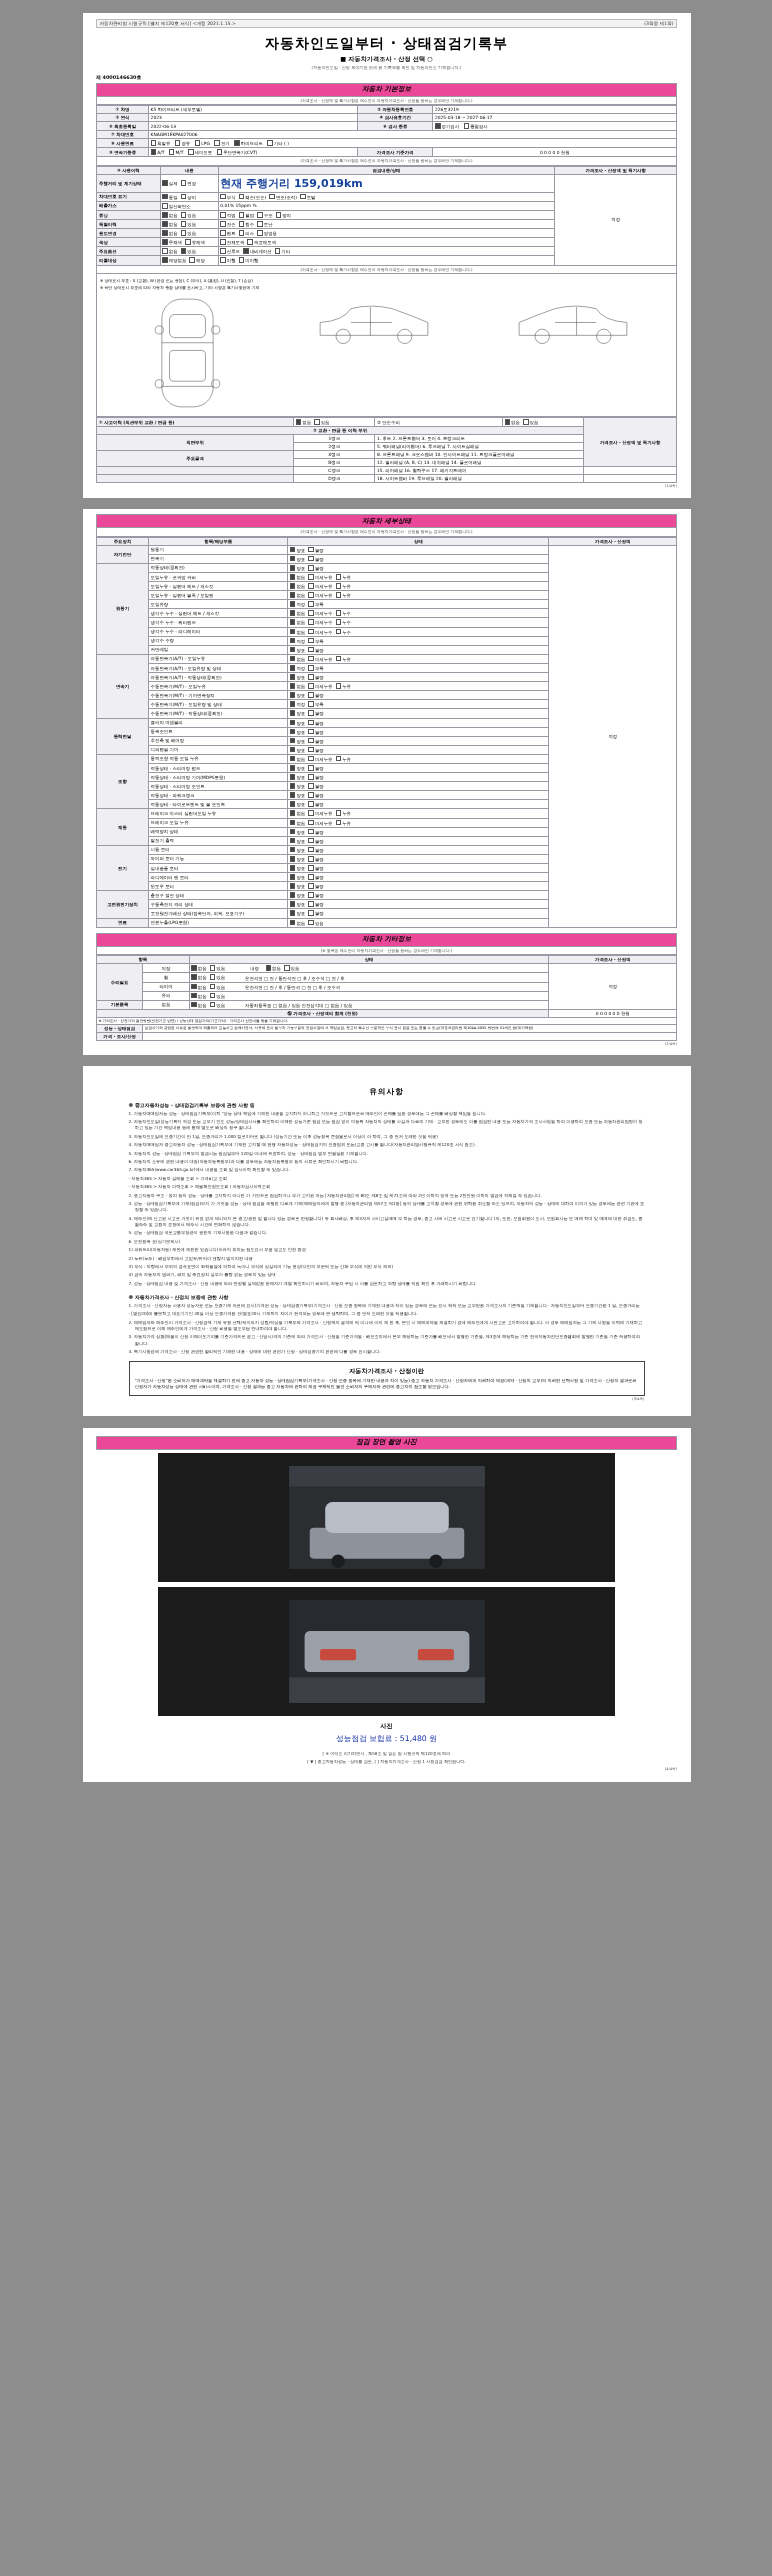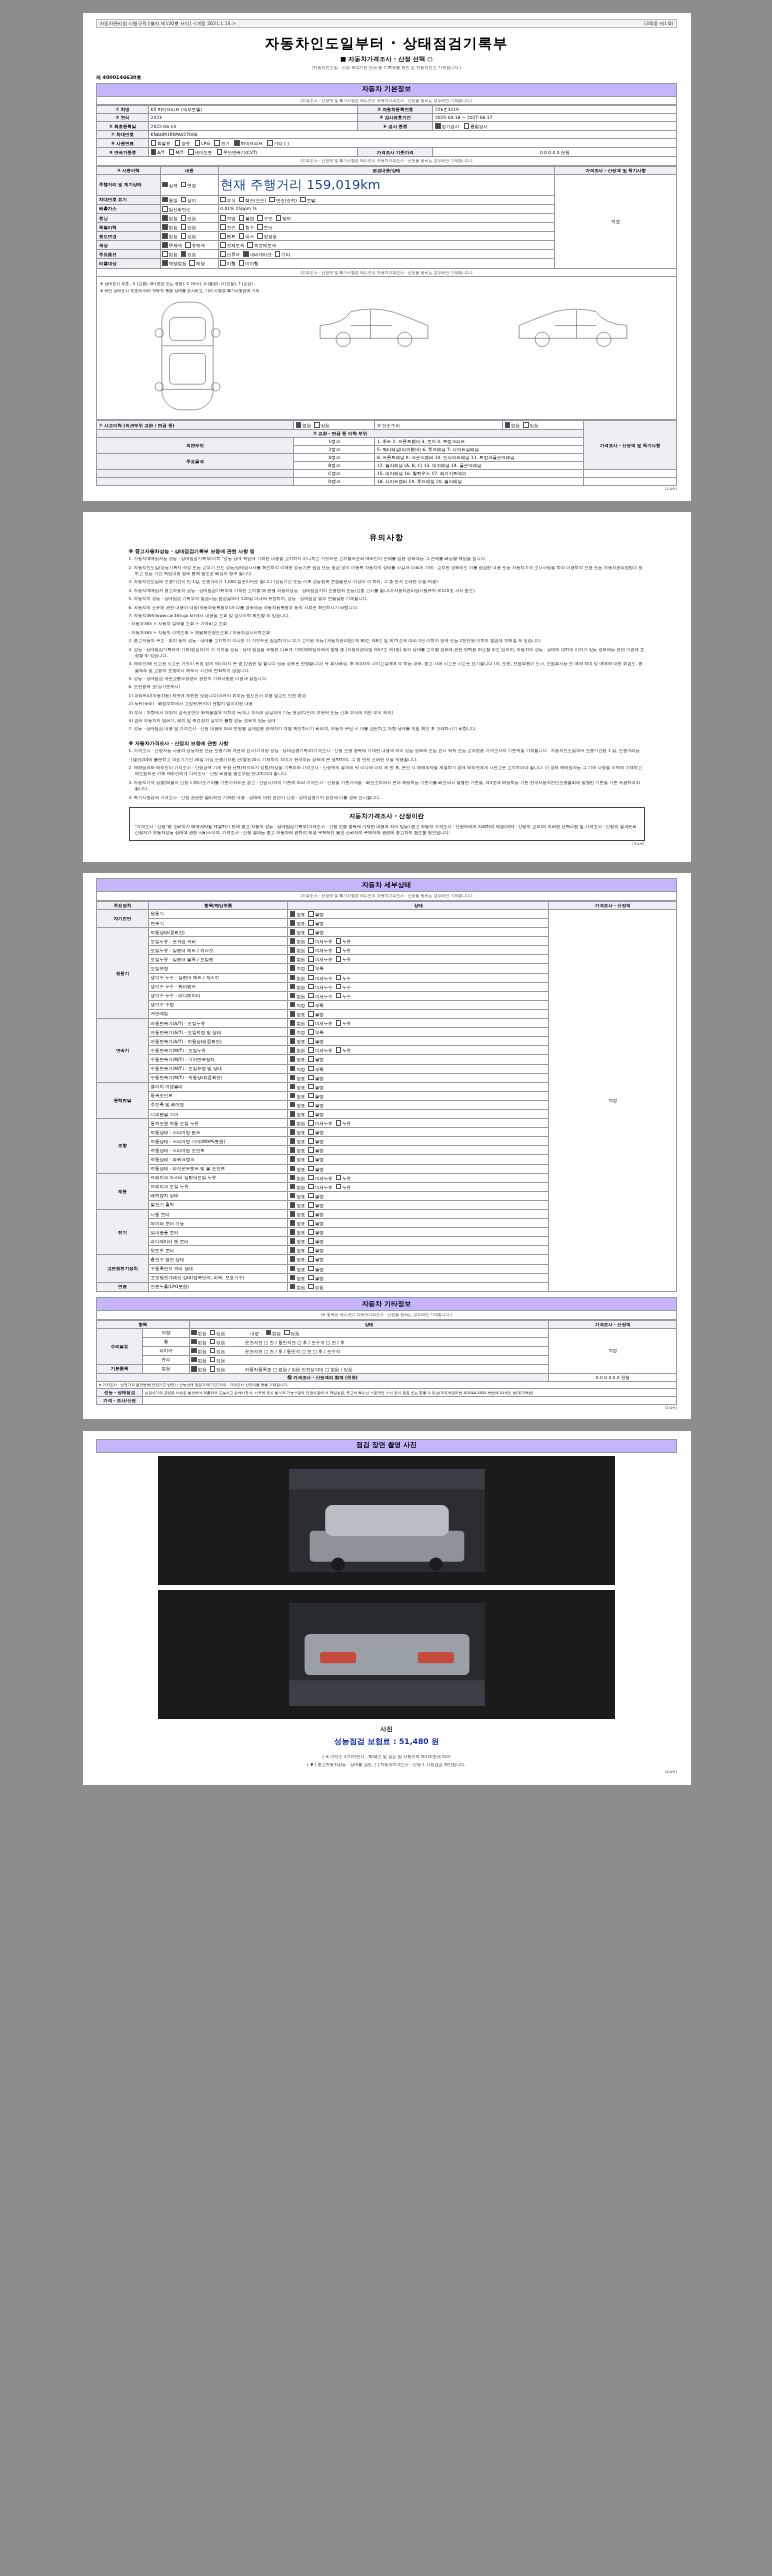--- a/index.html
+++ b/index.html
@@ -10,39 +10,39 @@
   .s1{width:608px;margin:13.4px auto 0;padding:0;}
   .s2{width:608px;margin:11.3px auto 0;}
   .s3{width:608px;margin:11.3px auto 0;}
   .s5{width:608px;margin:11.3px auto 13.4px;}
   .inner{padding:5.2px 13.4px 9.3px;}
   .topbar{font-size:4.6px;color:#333;border:0.5px solid #bbb;background:#f2f2f2;padding:1px 2.6px;display:flex;justify-content:space-between;}
   .title-main{text-align:center;font-size:14px;font-weight:bold;letter-spacing:1px;margin:7.2px 0 2.1px;}
   .title-sub{text-align:center;font-size:6.2px;font-weight:bold;margin-bottom:1.5px;}
   .title-note{text-align:center;font-size:4.1px;color:#555;margin-bottom:1px;}
   .docno{font-size:4.9px;font-weight:bold;margin:4.1px 0 2.1px;}
-  .bandbar{background:#c4b5fd;border:0.5px solid #9a9aa5;text-align:center;font-size:6.7px;font-weight:bold;padding:1.5px 0;}
+  .bandbar{background:#ec4899;border:0.5px solid #9a9aa5;text-align:center;font-size:6.7px;font-weight:bold;padding:1.5px 0;font-style:italic;}
   .bandnote{font-size:3.9px;text-align:center;color:#444;padding:1px 0 1.5px;border-left:0.5px solid #9a9aa5;border-right:0.5px solid #9a9aa5;border-bottom:0.5px solid #9a9aa5;background:#fff;}
   table{border-collapse:collapse;width:100%;font-size:4.4px;}
   td,th{border:0.5px solid #9a9aa5;padding:1px 1.5px;vertical-align:middle;}
   .lbl{background:#eeeef3;font-weight:bold;text-align:center;white-space:nowrap;}
   .lbl-l{background:#eeeef3;font-weight:bold;text-align:left;padding-left:2.1px;}
   .ctr{text-align:center;}
   .cb{display:inline-block;width:3.6px;height:3.6px;border:0.5px solid #555;margin-right:1px;vertical-align:-0.5px;background:#fff;}
   .cb.on{background:#444;}
   .chk{white-space:nowrap;margin-right:3.1px;display:inline-block;}
   .tiny{font-size:3.6px;}
-  .handbig{color:#17439c;font-weight:normal;font-size:13px;}
+  .handbig{color:#17439c;font-weight:bold;font-size:11px;}
   .diagwrap{border:0.5px solid #9a9aa5;border-top:none;padding:3.1px;}
   .cars{display:flex;justify-content:space-around;align-items:flex-start;padding:3.1px 0 1px;}
   .legend{font-size:3.9px;padding:1px 0;}
   .photo{background:#1b1b1b;height:129px;display:flex;align-items:center;justify-content:center;color:#666;font-size:5.2px;}
   .photoblock{padding:3.1px 62px;}
   .fotocap{text-align:center;font-size:6.2px;font-weight:bold;padding:3.1px 0 1px;}
-  .price{text-align:center;font-size:7.7px;font-weight:bold;color:#1630a8;padding:2.1px 0 5.2px;}
+  .price{text-align:center;font-size:7.7px;font-weight:normal;color:#1630a8;padding:2.1px 0 5.2px;}
   .footnote{font-size:4.1px;color:#333;text-align:center;padding:1.5px 0;}
   .note-title{text-align:center;font-size:7.7px;font-weight:bold;letter-spacing:1px;margin:8.2px 0 5.2px;}
   .note-h{font-size:4.9px;font-weight:bold;margin:5.2px 0 2.6px;}
   .note-p{font-size:4.2px;line-height:1.5;margin:0 0 2.1px;padding-left:6.2px;text-indent:-6.2px;color:#222;}
   .boxed{border:1px solid #444;padding:4.1px 5.2px;margin-top:6.2px;}
   .boxed h4{text-align:center;margin:0 0 2.6px;font-size:6.2px;}
   .boxed p{font-size:4.2px;line-height:1.5;margin:0;}
   .cap-right{font-size:3.6px;text-align:right;color:#555;padding-top:1px;}
   .carsvg{display:block;}
 </style>
@@ -251,20 +251,283 @@
         </tr>
         <tr>
           <td class="lbl ctr"></td>
           <td class="ctr">D랭크</td>
           <td colspan="2">18. 사이드멤버   19. 루프레일   20. 필러패널</td>
           <td></td>
         </tr>
       </tbody>
         </table>
       <div class="cap-right">(1/4쪽)</div>
+    </div>
+  </div>
+
+  <div class="sheet s2">
+    <div class="inner">
+      <div class="bandbar">자동차 세부상태</div>
+      <div class="bandnote">(가격조사 · 산정액 및 특기사항은 매수인이 자동차가격조사 · 산정을 원하는 경우에만 기재합니다.)</div>
+      <table>
+        <tbody>
+            <tr>
+          <th class="lbl" style="width:9%">주요장치</th>
+          <th class="lbl" style="width:24%">항목/해당부품</th>
+          <th class="lbl" style="width:45%">상태</th>
+          <th class="lbl">가격조사 · 산정액</th>
+        </tr>
+        </tbody>
+          <tbody id="detail-body">
+            <tr>
+              <td class="lbl ctr" rowspan="2">자기진단</td>
+              <td>원동기</td>
+              <td><span class="chk"><span class="cb on"></span>양호</span><span class="chk"><span class="cb"></span>불량</span></td>
+              <td class="ctr" rowspan="42">적정</td>
+            </tr>
+            <tr>
+              <td>변속기</td>
+              <td><span class="chk"><span class="cb on"></span>양호</span><span class="chk"><span class="cb"></span>불량</span></td>
+            </tr>
+            <tr>
+              <td class="lbl ctr" rowspan="10">원동기</td>
+              <td>작동상태(공회전)</td>
+              <td><span class="chk"><span class="cb on"></span>양호</span><span class="chk"><span class="cb"></span>불량</span></td>
+            </tr>
+            <tr>
+              <td>오일누유 - 로커암 커버</td>
+              <td><span class="chk"><span class="cb on"></span>없음</span><span class="chk"><span class="cb"></span>미세누유</span><span class="chk"><span class="cb"></span>누유</span></td>
+            </tr>
+            <tr>
+              <td>오일누유 - 실린더 헤드 / 개스킷</td>
+              <td><span class="chk"><span class="cb on"></span>없음</span><span class="chk"><span class="cb"></span>미세누유</span><span class="chk"><span class="cb"></span>누유</span></td>
+            </tr>
+            <tr>
+              <td>오일누유 - 실린더 블록 / 오일팬</td>
+              <td><span class="chk"><span class="cb on"></span>없음</span><span class="chk"><span class="cb"></span>미세누유</span><span class="chk"><span class="cb"></span>누유</span></td>
+            </tr>
+            <tr>
+              <td>오일유량</td>
+              <td><span class="chk"><span class="cb on"></span>적정</span><span class="chk"><span class="cb"></span>부족</span></td>
+            </tr>
+            <tr>
+              <td>냉각수 누수 - 실린더 헤드 / 개스킷</td>
+              <td><span class="chk"><span class="cb on"></span>없음</span><span class="chk"><span class="cb"></span>미세누수</span><span class="chk"><span class="cb"></span>누수</span></td>
+            </tr>
+            <tr>
+              <td>냉각수 누수 - 워터펌프</td>
+              <td><span class="chk"><span class="cb on"></span>없음</span><span class="chk"><span class="cb"></span>미세누수</span><span class="chk"><span class="cb"></span>누수</span></td>
+            </tr>
+            <tr>
+              <td>냉각수 누수 - 라디에이터</td>
+              <td><span class="chk"><span class="cb on"></span>없음</span><span class="chk"><span class="cb"></span>미세누수</span><span class="chk"><span class="cb"></span>누수</span></td>
+            </tr>
+            <tr>
+              <td>냉각수 수량</td>
+              <td><span class="chk"><span class="cb on"></span>적정</span><span class="chk"><span class="cb"></span>부족</span></td>
+            </tr>
+            <tr>
+              <td>커먼레일</td>
+              <td><span class="chk"><span class="cb on"></span>양호</span><span class="chk"><span class="cb"></span>불량</span></td>
+            </tr>
+            <tr>
+              <td class="lbl ctr" rowspan="7">변속기</td>
+              <td>자동변속기(A/T) - 오일누유</td>
+              <td><span class="chk"><span class="cb on"></span>없음</span><span class="chk"><span class="cb"></span>미세누유</span><span class="chk"><span class="cb"></span>누유</span></td>
+            </tr>
+            <tr>
+              <td>자동변속기(A/T) - 오일유량 및 상태</td>
+              <td><span class="chk"><span class="cb on"></span>적정</span><span class="chk"><span class="cb"></span>부족</span></td>
+            </tr>
+            <tr>
+              <td>자동변속기(A/T) - 작동상태(공회전)</td>
+              <td><span class="chk"><span class="cb on"></span>양호</span><span class="chk"><span class="cb"></span>불량</span></td>
+            </tr>
+            <tr>
+              <td>수동변속기(M/T) - 오일누유</td>
+              <td><span class="chk"><span class="cb on"></span>없음</span><span class="chk"><span class="cb"></span>미세누유</span><span class="chk"><span class="cb"></span>누유</span></td>
+            </tr>
+            <tr>
+              <td>수동변속기(M/T) - 기어변속장치</td>
+              <td><span class="chk"><span class="cb on"></span>양호</span><span class="chk"><span class="cb"></span>불량</span></td>
+            </tr>
+            <tr>
+              <td>수동변속기(M/T) - 오일유량 및 상태</td>
+              <td><span class="chk"><span class="cb on"></span>적정</span><span class="chk"><span class="cb"></span>부족</span></td>
+            </tr>
+            <tr>
+              <td>수동변속기(M/T) - 작동상태(공회전)</td>
+              <td><span class="chk"><span class="cb on"></span>양호</span><span class="chk"><span class="cb"></span>불량</span></td>
+            </tr>
+            <tr>
+              <td class="lbl ctr" rowspan="4">동력전달</td>
+              <td>클러치 어셈블리</td>
+              <td><span class="chk"><span class="cb on"></span>양호</span><span class="chk"><span class="cb"></span>불량</span></td>
+            </tr>
+            <tr>
+              <td>등속조인트</td>
+              <td><span class="chk"><span class="cb on"></span>양호</span><span class="chk"><span class="cb"></span>불량</span></td>
+            </tr>
+            <tr>
+              <td>추진축 및 베어링</td>
+              <td><span class="chk"><span class="cb on"></span>양호</span><span class="chk"><span class="cb"></span>불량</span></td>
+            </tr>
+            <tr>
+              <td>디퍼렌셜 기어</td>
+              <td><span class="chk"><span class="cb on"></span>양호</span><span class="chk"><span class="cb"></span>불량</span></td>
+            </tr>
+            <tr>
+              <td class="lbl ctr" rowspan="6">조향</td>
+              <td>동력조향 작동 오일 누유</td>
+              <td><span class="chk"><span class="cb on"></span>없음</span><span class="chk"><span class="cb"></span>미세누유</span><span class="chk"><span class="cb"></span>누유</span></td>
+            </tr>
+            <tr>
+              <td>작동상태 - 스티어링 펌프</td>
+              <td><span class="chk"><span class="cb on"></span>양호</span><span class="chk"><span class="cb"></span>불량</span></td>
+            </tr>
+            <tr>
+              <td>작동상태 - 스티어링 기어(MDPS포함)</td>
+              <td><span class="chk"><span class="cb on"></span>양호</span><span class="chk"><span class="cb"></span>불량</span></td>
+            </tr>
+            <tr>
+              <td>작동상태 - 스티어링 조인트</td>
+              <td><span class="chk"><span class="cb on"></span>양호</span><span class="chk"><span class="cb"></span>불량</span></td>
+            </tr>
+            <tr>
+              <td>작동상태 - 파워크랭크</td>
+              <td><span class="chk"><span class="cb on"></span>양호</span><span class="chk"><span class="cb"></span>불량</span></td>
+            </tr>
+            <tr>
+              <td>작동상태 - 타이로드엔드 및 볼 조인트</td>
+              <td><span class="chk"><span class="cb on"></span>양호</span><span class="chk"><span class="cb"></span>불량</span></td>
+            </tr>
+            <tr>
+              <td class="lbl ctr" rowspan="4">제동</td>
+              <td>브레이크 마스터 실린더오일 누유</td>
+              <td><span class="chk"><span class="cb on"></span>없음</span><span class="chk"><span class="cb"></span>미세누유</span><span class="chk"><span class="cb"></span>누유</span></td>
+            </tr>
+            <tr>
+              <td>브레이크 오일 누유</td>
+              <td><span class="chk"><span class="cb on"></span>없음</span><span class="chk"><span class="cb"></span>미세누유</span><span class="chk"><span class="cb"></span>누유</span></td>
+            </tr>
+            <tr>
+              <td>배력장치 상태</td>
+              <td><span class="chk"><span class="cb on"></span>양호</span><span class="chk"><span class="cb"></span>불량</span></td>
+            </tr>
+            <tr>
+              <td>발전기 출력</td>
+              <td><span class="chk"><span class="cb on"></span>양호</span><span class="chk"><span class="cb"></span>불량</span></td>
+            </tr>
+            <tr>
+              <td class="lbl ctr" rowspan="5">전기</td>
+              <td>시동 모터</td>
+              <td><span class="chk"><span class="cb on"></span>양호</span><span class="chk"><span class="cb"></span>불량</span></td>
+            </tr>
+            <tr>
+              <td>와이퍼 모터 기능</td>
+              <td><span class="chk"><span class="cb on"></span>양호</span><span class="chk"><span class="cb"></span>불량</span></td>
+            </tr>
+            <tr>
+              <td>실내송풍 모터</td>
+              <td><span class="chk"><span class="cb on"></span>양호</span><span class="chk"><span class="cb"></span>불량</span></td>
+            </tr>
+            <tr>
+              <td>라디에이터 팬 모터</td>
+              <td><span class="chk"><span class="cb on"></span>양호</span><span class="chk"><span class="cb"></span>불량</span></td>
+            </tr>
+            <tr>
+              <td>윈도우 모터</td>
+              <td><span class="chk"><span class="cb on"></span>양호</span><span class="chk"><span class="cb"></span>불량</span></td>
+            </tr>
+            <tr>
+              <td class="lbl ctr" rowspan="3">고전원전기장치</td>
+              <td>충전구 절연 상태</td>
+              <td><span class="chk"><span class="cb on"></span>양호</span><span class="chk"><span class="cb"></span>불량</span></td>
+            </tr>
+            <tr>
+              <td>구동축전지 격리 상태</td>
+              <td><span class="chk"><span class="cb on"></span>양호</span><span class="chk"><span class="cb"></span>불량</span></td>
+            </tr>
+            <tr>
+              <td>고전원전기배선 상태(접속단자, 피복, 보호기구)</td>
+              <td><span class="chk"><span class="cb on"></span>양호</span><span class="chk"><span class="cb"></span>불량</span></td>
+            </tr>
+            <tr>
+              <td class="lbl ctr" rowspan="1">연료</td>
+              <td>연료누출(LPG포함)</td>
+              <td><span class="chk"><span class="cb on"></span>없음</span><span class="chk"><span class="cb"></span>있음</span></td>
+            </tr>
+          </tbody>
+      </table>
+
+      <div class="bandbar" style="margin-top:5.2px">자동차 기타정보</div>
+      <div class="bandnote">(※ 항목은 매수인이 자동차가격조사 · 산정을 원하는 경우에만 기재합니다.)</div>
+      <table>
+        <tbody>
+            <tr>
+          <th class="lbl" style="width:16%" colspan="2">항목</th>
+          <th class="lbl" style="width:62%">상태</th>
+          <th class="lbl">가격조사 · 산정액</th>
+        </tr>
+        <tr>
+          <td class="lbl ctr" rowspan="4">수리필요</td>
+          <td class="ctr">외장</td>
+          <td>
+            <span class="chk"><span class="cb on"></span>없음</span><span class="chk"><span class="cb"></span>있음</span>
+            <span style="margin-left:20.6px">내장</span>
+            <span class="chk" style="margin-left:5.2px"><span class="cb on"></span>없음</span><span class="chk"><span class="cb"></span>있음</span>
+          </td>
+          <td class="ctr" rowspan="5">적정</td>
+        </tr>
+        <tr>
+          <td class="ctr">휠</td>
+          <td>
+            <span class="chk"><span class="cb on"></span>없음</span><span class="chk"><span class="cb"></span>있음</span>
+            <span style="margin-left:15.5px">운전석전 □ 전 / 동반석전 □ 후 / 조수석 □ 전 / 후</span>
+          </td>
+        </tr>
+        <tr>
+          <td class="ctr">타이어</td>
+          <td>
+            <span class="chk"><span class="cb on"></span>없음</span><span class="chk"><span class="cb"></span>있음</span>
+            <span style="margin-left:15.5px">운전석전 □ 전 / 후 / 동반석 □ 전 □ 후 / 조수석</span>
+          </td>
+        </tr>
+        <tr>
+          <td class="ctr">유리</td>
+          <td>
+            <span class="chk"><span class="cb on"></span>없음</span><span class="chk"><span class="cb"></span>있음</span>
+          </td>
+        </tr>
+        <tr>
+          <td class="lbl ctr">기본품목</td>
+          <td class="ctr">없음</td>
+          <td>
+            <span class="chk"><span class="cb on"></span>없음</span><span class="chk"><span class="cb"></span>있음</span>
+            <span style="margin-left:15.5px">자동차등록증 □ 없음 / 있음   안전삼각대 □ 없음 / 있음</span>
+          </td>
+        </tr>
+        <tr>
+          <td class="lbl ctr" colspan="3">⑮ 가격조사 · 산정액의 합계 (천원)</td>
+          <td class="ctr">0  0  0  0  0  0 천원</td>
+        </tr>
+        <tr>
+          <td colspan="4" class="tiny">※ 가격조사 · 산정가격 결정방법(안전기준 반영) / 성능상태 점검가격(기준가격) · 가격조사 산정비율 등을 기재합니다.</td>
+        </tr>
+        <tr>
+          <td class="lbl ctr" style="width:8%">성능 · 상태점검</td>
+          <td colspan="3" class="tiny">보험사기와 관련된 사유로 발생하여 제출되어 교통사고 손해사정서, 서류에 표시 발부자 기능부분의 정검사항에 서 책임보험, 중고차 특수성 부분적인 부식 표시 완료 또는 환불 수 있음(자동차관리법 제1044-5055 방법에 51세인 원(계가액원)</td>
+        </tr>
+        <tr>
+          <td class="lbl ctr">가격 · 조사/산정</td>
+          <td colspan="3"></td>
+        </tr>
+      </tbody>
+        </table>
+      <div class="cap-right">(2/4쪽)</div>
     </div>
   </div>
 
   <div class="sheet s3">
     <div class="inner" style="padding:12.4px 46px 15.5px">
       <div class="note-title">유의사항</div>
       <div class="note-h">※ 중고자동차성능 · 상태점검기록부 보증에 관한 사항 등</div>
       <div id="notice-1">
           <p class="note-p">1. 가동차매매업자는 성능 · 상태점검기록부(이하 "성능 상태 책임에 기재한 내용을 교지하지 아니하고 거짓으로 고지할으로써 매수인이 손해를 입은 경우에는 그 손해를 배상할 책임을 집니다.</p>
           <p class="note-p">2. 자동차인도일(성능기록지 작성 또는 교부기 인도 성능/상태검사서를 확인하여 이해한 성능기준 점검 또는 점검 없이 미등록 자동차의 상태를 사실과 다르게 기재 · 교부한 경우에도 이를 점검한 내용 또는 자동차가격 조사사정을 하여 이용하여 보증 또는 자동차관리법령이 정하고 있는 기간 책임내용 등에 통해 별도로 배상의 청구 합니다.</p>
@@ -299,283 +562,20 @@
           <p class="note-p">4. 특기사항란에 가격조사 · 산정 관련한 합리적인 기재한 내용 · 상태에 대한 관련가 산정 · 상태검증기의 관련에 다를 경우 표시합니다.</p>
         </div>
       <div class="boxed">
         <h4>자동차가격조사 · 산정이란</h4>
         <p>"가격조사 · 산정"은 소비자가 매매계약을 체결하기 전에 중고 자동차 성능 · 상태점검기록부(가격조사 · 산정 보증 항목에 기재한 내용과 차이 있는) 중고 자동차 가격조사 · 산정자에게 의뢰하여 제공(계약 · 산정의 교부)의 의뢰한 선택사항 및 가격조사 · 산정의 결과로써 산정자가 자동차성능 상태에 관한 서비스이며, 가격조사 · 산정 결과는 중고 자동차에 관하여 제공 구체적인 물건 소비자의 구매자와 관련에 중고차의 참조할 정보입니다.</p>
       </div>
       <div class="cap-right">(3/4쪽)</div>
     </div>
   </div>
 
-  <div class="sheet s2">
-    <div class="inner">
-      <div class="bandbar">자동차 세부상태</div>
-      <div class="bandnote">(가격조사 · 산정액 및 특기사항은 매수인이 자동차가격조사 · 산정을 원하는 경우에만 기재합니다.)</div>
-      <table>
-        <tbody>
-            <tr>
-          <th class="lbl" style="width:9%">주요장치</th>
-          <th class="lbl" style="width:24%">항목/해당부품</th>
-          <th class="lbl" style="width:45%">상태</th>
-          <th class="lbl">가격조사 · 산정액</th>
-        </tr>
-        </tbody>
-          <tbody id="detail-body">
-            <tr>
-              <td class="lbl ctr" rowspan="2">자기진단</td>
-              <td>원동기</td>
-              <td><span class="chk"><span class="cb on"></span>양호</span><span class="chk"><span class="cb"></span>불량</span></td>
-              <td class="ctr" rowspan="42">적정</td>
-            </tr>
-            <tr>
-              <td>변속기</td>
-              <td><span class="chk"><span class="cb on"></span>양호</span><span class="chk"><span class="cb"></span>불량</span></td>
-            </tr>
-            <tr>
-              <td class="lbl ctr" rowspan="10">원동기</td>
-              <td>작동상태(공회전)</td>
-              <td><span class="chk"><span class="cb on"></span>양호</span><span class="chk"><span class="cb"></span>불량</span></td>
-            </tr>
-            <tr>
-              <td>오일누유 - 로커암 커버</td>
-              <td><span class="chk"><span class="cb on"></span>없음</span><span class="chk"><span class="cb"></span>미세누유</span><span class="chk"><span class="cb"></span>누유</span></td>
-            </tr>
-            <tr>
-              <td>오일누유 - 실린더 헤드 / 개스킷</td>
-              <td><span class="chk"><span class="cb on"></span>없음</span><span class="chk"><span class="cb"></span>미세누유</span><span class="chk"><span class="cb"></span>누유</span></td>
-            </tr>
-            <tr>
-              <td>오일누유 - 실린더 블록 / 오일팬</td>
-              <td><span class="chk"><span class="cb on"></span>없음</span><span class="chk"><span class="cb"></span>미세누유</span><span class="chk"><span class="cb"></span>누유</span></td>
-            </tr>
-            <tr>
-              <td>오일유량</td>
-              <td><span class="chk"><span class="cb on"></span>적정</span><span class="chk"><span class="cb"></span>부족</span></td>
-            </tr>
-            <tr>
-              <td>냉각수 누수 - 실린더 헤드 / 개스킷</td>
-              <td><span class="chk"><span class="cb on"></span>없음</span><span class="chk"><span class="cb"></span>미세누수</span><span class="chk"><span class="cb"></span>누수</span></td>
-            </tr>
-            <tr>
-              <td>냉각수 누수 - 워터펌프</td>
-              <td><span class="chk"><span class="cb on"></span>없음</span><span class="chk"><span class="cb"></span>미세누수</span><span class="chk"><span class="cb"></span>누수</span></td>
-            </tr>
-            <tr>
-              <td>냉각수 누수 - 라디에이터</td>
-              <td><span class="chk"><span class="cb on"></span>없음</span><span class="chk"><span class="cb"></span>미세누수</span><span class="chk"><span class="cb"></span>누수</span></td>
-            </tr>
-            <tr>
-              <td>냉각수 수량</td>
-              <td><span class="chk"><span class="cb on"></span>적정</span><span class="chk"><span class="cb"></span>부족</span></td>
-            </tr>
-            <tr>
-              <td>커먼레일</td>
-              <td><span class="chk"><span class="cb on"></span>양호</span><span class="chk"><span class="cb"></span>불량</span></td>
-            </tr>
-            <tr>
-              <td class="lbl ctr" rowspan="7">변속기</td>
-              <td>자동변속기(A/T) - 오일누유</td>
-              <td><span class="chk"><span class="cb on"></span>없음</span><span class="chk"><span class="cb"></span>미세누유</span><span class="chk"><span class="cb"></span>누유</span></td>
-            </tr>
-            <tr>
-              <td>자동변속기(A/T) - 오일유량 및 상태</td>
-              <td><span class="chk"><span class="cb on"></span>적정</span><span class="chk"><span class="cb"></span>부족</span></td>
-            </tr>
-            <tr>
-              <td>자동변속기(A/T) - 작동상태(공회전)</td>
-              <td><span class="chk"><span class="cb on"></span>양호</span><span class="chk"><span class="cb"></span>불량</span></td>
-            </tr>
-            <tr>
-              <td>수동변속기(M/T) - 오일누유</td>
-              <td><span class="chk"><span class="cb on"></span>없음</span><span class="chk"><span class="cb"></span>미세누유</span><span class="chk"><span class="cb"></span>누유</span></td>
-            </tr>
-            <tr>
-              <td>수동변속기(M/T) - 기어변속장치</td>
-              <td><span class="chk"><span class="cb on"></span>양호</span><span class="chk"><span class="cb"></span>불량</span></td>
-            </tr>
-            <tr>
-              <td>수동변속기(M/T) - 오일유량 및 상태</td>
-              <td><span class="chk"><span class="cb on"></span>적정</span><span class="chk"><span class="cb"></span>부족</span></td>
-            </tr>
-            <tr>
-              <td>수동변속기(M/T) - 작동상태(공회전)</td>
-              <td><span class="chk"><span class="cb on"></span>양호</span><span class="chk"><span class="cb"></span>불량</span></td>
-            </tr>
-            <tr>
-              <td class="lbl ctr" rowspan="4">동력전달</td>
-              <td>클러치 어셈블리</td>
-              <td><span class="chk"><span class="cb on"></span>양호</span><span class="chk"><span class="cb"></span>불량</span></td>
-            </tr>
-            <tr>
-              <td>등속조인트</td>
-              <td><span class="chk"><span class="cb on"></span>양호</span><span class="chk"><span class="cb"></span>불량</span></td>
-            </tr>
-            <tr>
-              <td>추진축 및 베어링</td>
-              <td><span class="chk"><span class="cb on"></span>양호</span><span class="chk"><span class="cb"></span>불량</span></td>
-            </tr>
-            <tr>
-              <td>디퍼렌셜 기어</td>
-              <td><span class="chk"><span class="cb on"></span>양호</span><span class="chk"><span class="cb"></span>불량</span></td>
-            </tr>
-            <tr>
-              <td class="lbl ctr" rowspan="6">조향</td>
-              <td>동력조향 작동 오일 누유</td>
-              <td><span class="chk"><span class="cb on"></span>없음</span><span class="chk"><span class="cb"></span>미세누유</span><span class="chk"><span class="cb"></span>누유</span></td>
-            </tr>
-            <tr>
-              <td>작동상태 - 스티어링 펌프</td>
-              <td><span class="chk"><span class="cb on"></span>양호</span><span class="chk"><span class="cb"></span>불량</span></td>
-            </tr>
-            <tr>
-              <td>작동상태 - 스티어링 기어(MDPS포함)</td>
-              <td><span class="chk"><span class="cb on"></span>양호</span><span class="chk"><span class="cb"></span>불량</span></td>
-            </tr>
-            <tr>
-              <td>작동상태 - 스티어링 조인트</td>
-              <td><span class="chk"><span class="cb on"></span>양호</span><span class="chk"><span class="cb"></span>불량</span></td>
-            </tr>
-            <tr>
-              <td>작동상태 - 파워크랭크</td>
-              <td><span class="chk"><span class="cb on"></span>양호</span><span class="chk"><span class="cb"></span>불량</span></td>
-            </tr>
-            <tr>
-              <td>작동상태 - 타이로드엔드 및 볼 조인트</td>
-              <td><span class="chk"><span class="cb on"></span>양호</span><span class="chk"><span class="cb"></span>불량</span></td>
-            </tr>
-            <tr>
-              <td class="lbl ctr" rowspan="4">제동</td>
-              <td>브레이크 마스터 실린더오일 누유</td>
-              <td><span class="chk"><span class="cb on"></span>없음</span><span class="chk"><span class="cb"></span>미세누유</span><span class="chk"><span class="cb"></span>누유</span></td>
-            </tr>
-            <tr>
-              <td>브레이크 오일 누유</td>
-              <td><span class="chk"><span class="cb on"></span>없음</span><span class="chk"><span class="cb"></span>미세누유</span><span class="chk"><span class="cb"></span>누유</span></td>
-            </tr>
-            <tr>
-              <td>배력장치 상태</td>
-              <td><span class="chk"><span class="cb on"></span>양호</span><span class="chk"><span class="cb"></span>불량</span></td>
-            </tr>
-            <tr>
-              <td>발전기 출력</td>
-              <td><span class="chk"><span class="cb on"></span>양호</span><span class="chk"><span class="cb"></span>불량</span></td>
-            </tr>
-            <tr>
-              <td class="lbl ctr" rowspan="5">전기</td>
-              <td>시동 모터</td>
-              <td><span class="chk"><span class="cb on"></span>양호</span><span class="chk"><span class="cb"></span>불량</span></td>
-            </tr>
-            <tr>
-              <td>와이퍼 모터 기능</td>
-              <td><span class="chk"><span class="cb on"></span>양호</span><span class="chk"><span class="cb"></span>불량</span></td>
-            </tr>
-            <tr>
-              <td>실내송풍 모터</td>
-              <td><span class="chk"><span class="cb on"></span>양호</span><span class="chk"><span class="cb"></span>불량</span></td>
-            </tr>
-            <tr>
-              <td>라디에이터 팬 모터</td>
-              <td><span class="chk"><span class="cb on"></span>양호</span><span class="chk"><span class="cb"></span>불량</span></td>
-            </tr>
-            <tr>
-              <td>윈도우 모터</td>
-              <td><span class="chk"><span class="cb on"></span>양호</span><span class="chk"><span class="cb"></span>불량</span></td>
-            </tr>
-            <tr>
-              <td class="lbl ctr" rowspan="3">고전원전기장치</td>
-              <td>충전구 절연 상태</td>
-              <td><span class="chk"><span class="cb on"></span>양호</span><span class="chk"><span class="cb"></span>불량</span></td>
-            </tr>
-            <tr>
-              <td>구동축전지 격리 상태</td>
-              <td><span class="chk"><span class="cb on"></span>양호</span><span class="chk"><span class="cb"></span>불량</span></td>
-            </tr>
-            <tr>
-              <td>고전원전기배선 상태(접속단자, 피복, 보호기구)</td>
-              <td><span class="chk"><span class="cb on"></span>양호</span><span class="chk"><span class="cb"></span>불량</span></td>
-            </tr>
-            <tr>
-              <td class="lbl ctr" rowspan="1">연료</td>
-              <td>연료누출(LPG포함)</td>
-              <td><span class="chk"><span class="cb on"></span>없음</span><span class="chk"><span class="cb"></span>있음</span></td>
-            </tr>
-          </tbody>
-      </table>
-
-      <div class="bandbar" style="margin-top:5.2px">자동차 기타정보</div>
-      <div class="bandnote">(※ 항목은 매수인이 자동차가격조사 · 산정을 원하는 경우에만 기재합니다.)</div>
-      <table>
-        <tbody>
-            <tr>
-          <th class="lbl" style="width:16%" colspan="2">항목</th>
-          <th class="lbl" style="width:62%">상태</th>
-          <th class="lbl">가격조사 · 산정액</th>
-        </tr>
-        <tr>
-          <td class="lbl ctr" rowspan="4">수리필요</td>
-          <td class="ctr">외장</td>
-          <td>
-            <span class="chk"><span class="cb on"></span>없음</span><span class="chk"><span class="cb"></span>있음</span>
-            <span style="margin-left:20.6px">내장</span>
-            <span class="chk" style="margin-left:5.2px"><span class="cb on"></span>없음</span><span class="chk"><span class="cb"></span>있음</span>
-          </td>
-          <td class="ctr" rowspan="5">적정</td>
-        </tr>
-        <tr>
-          <td class="ctr">휠</td>
-          <td>
-            <span class="chk"><span class="cb on"></span>없음</span><span class="chk"><span class="cb"></span>있음</span>
-            <span style="margin-left:15.5px">운전석전 □ 전 / 동반석전 □ 후 / 조수석 □ 전 / 후</span>
-          </td>
-        </tr>
-        <tr>
-          <td class="ctr">타이어</td>
-          <td>
-            <span class="chk"><span class="cb on"></span>없음</span><span class="chk"><span class="cb"></span>있음</span>
-            <span style="margin-left:15.5px">운전석전 □ 전 / 후 / 동반석 □ 전 □ 후 / 조수석</span>
-          </td>
-        </tr>
-        <tr>
-          <td class="ctr">유리</td>
-          <td>
-            <span class="chk"><span class="cb on"></span>없음</span><span class="chk"><span class="cb"></span>있음</span>
-          </td>
-        </tr>
-        <tr>
-          <td class="lbl ctr">기본품목</td>
-          <td class="ctr">없음</td>
-          <td>
-            <span class="chk"><span class="cb on"></span>없음</span><span class="chk"><span class="cb"></span>있음</span>
-            <span style="margin-left:15.5px">자동차등록증 □ 없음 / 있음   안전삼각대 □ 없음 / 있음</span>
-          </td>
-        </tr>
-        <tr>
-          <td class="lbl ctr" colspan="3">⑮ 가격조사 · 산정액의 합계 (천원)</td>
-          <td class="ctr">0  0  0  0  0  0 천원</td>
-        </tr>
-        <tr>
-          <td colspan="4" class="tiny">※ 가격조사 · 산정가격 결정방법(안전기준 반영) / 성능상태 점검가격(기준가격) · 가격조사 산정비율 등을 기재합니다.</td>
-        </tr>
-        <tr>
-          <td class="lbl ctr" style="width:8%">성능 · 상태점검</td>
-          <td colspan="3" class="tiny">보험사기와 관련된 사유로 발생하여 제출되어 교통사고 손해사정서, 서류에 표시 발부자 기능부분의 정검사항에 서 책임보험, 중고차 특수성 부분적인 부식 표시 완료 또는 환불 수 있음(자동차관리법 제1044-5055 방법에 51세인 원(계가액원)</td>
-        </tr>
-        <tr>
-          <td class="lbl ctr">가격 · 조사/산정</td>
-          <td colspan="3"></td>
-        </tr>
-      </tbody>
-        </table>
-      <div class="cap-right">(2/4쪽)</div>
-    </div>
-  </div>
-
   <div class="sheet s5">
     <div class="inner" style="padding:8.2px 13.4px 11.3px">
       <div class="bandbar">점검 장면 촬영 사진</div>
       <div class="photoblock">
         <div class="photo" style="margin-bottom:5.2px">
           <svg width="196" height="103" viewBox="0 0 380 200">
             <rect width="380" height="200" fill="#2b2d31"></rect>
             <rect x="40" y="120" width="300" height="60" rx="8" fill="#8e939b"></rect>
             <rect x="70" y="70" width="240" height="60" rx="14" fill="#b9bec6"></rect>
             <circle cx="95" cy="185" r="13" fill="#1b1c1f"></circle>

